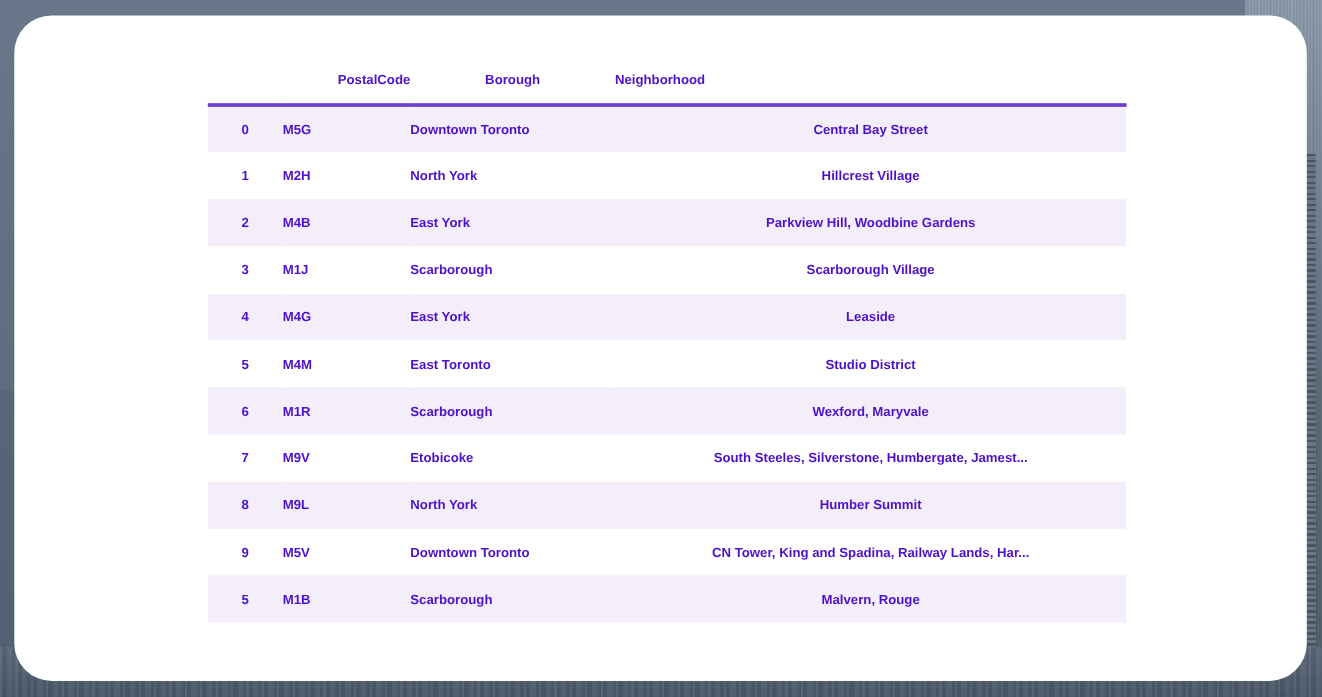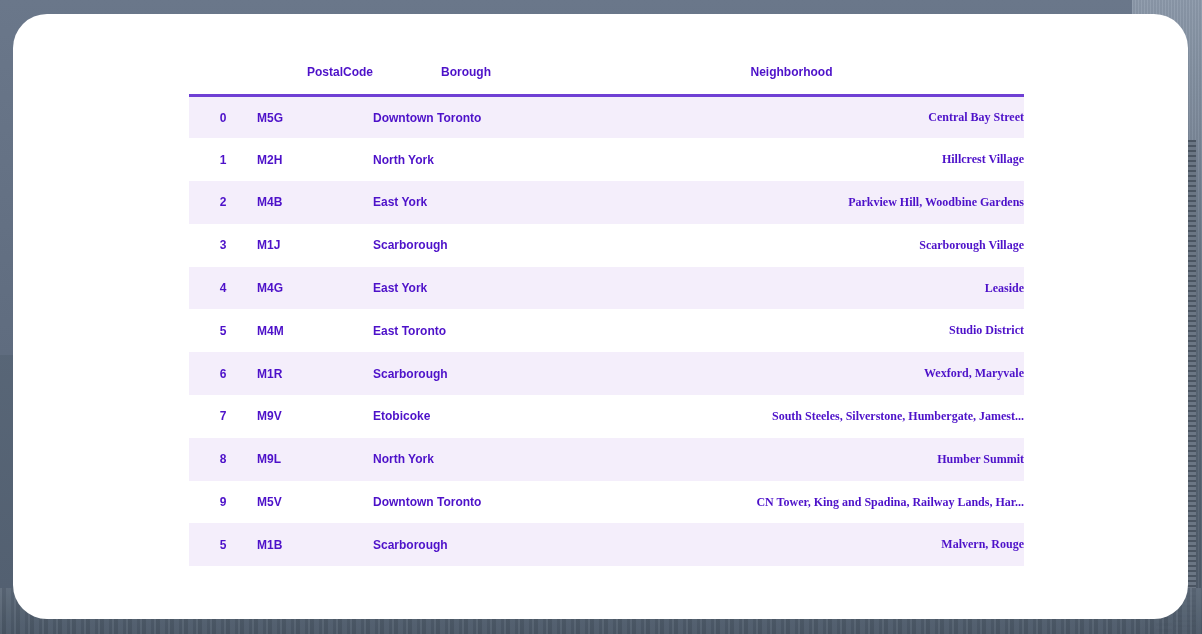--- a/index.html
+++ b/index.html
@@ -131,31 +131,31 @@
     height: 44px;
     vertical-align: middle;
     font-weight: bold;
     color: #4d11c9;
     background: #ffffff;
     border-bottom: 3px solid #6f3fd4;
   }
   th.c-index  { width: 68px;  }
   th.c-postal { width: 116px; text-align: right; padding-right: 14px; }
   th.c-boro   { width: 186px; }
-  th.c-neigh  { width: 465px; text-align: center; padding-right: 9px; }
+  th.c-neigh  { width: 465px; text-align: left; padding-right: 9px; }
 
   
   table.df tbody tr { height: 42.8px; }
   table.df tbody tr.odd  { background: #f4eefb; }
   table.df tbody tr.even { background: #ffffff; }
 
   td.c-index  { text-align: center; }
   td.c-postal { text-align: left; padding-right: 14px; }
   td.c-boro   { text-align: left; }
-  td.c-neigh  { text-align: right; padding-right: 9px; font-family: Liberation Serif, serif; }
+  td.c-neigh  { text-align: center; padding-right: 9px; }
 </style>
 </head>
 <body>
 
 <div id="backdrop">
   <div class="sky"></div>
   <div class="city-right"></div>
   <div class="tower-a"></div>
   <div class="tower-b"></div>
   <div class="city-bottom"></div>

